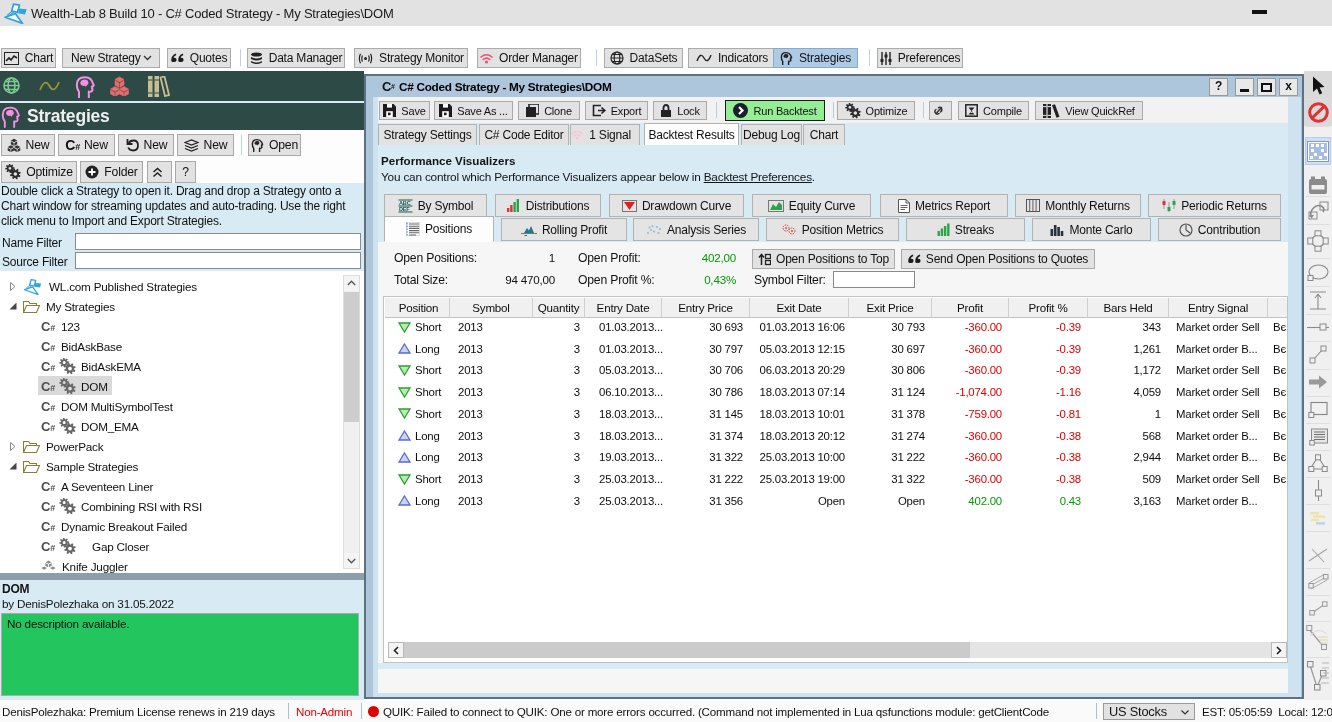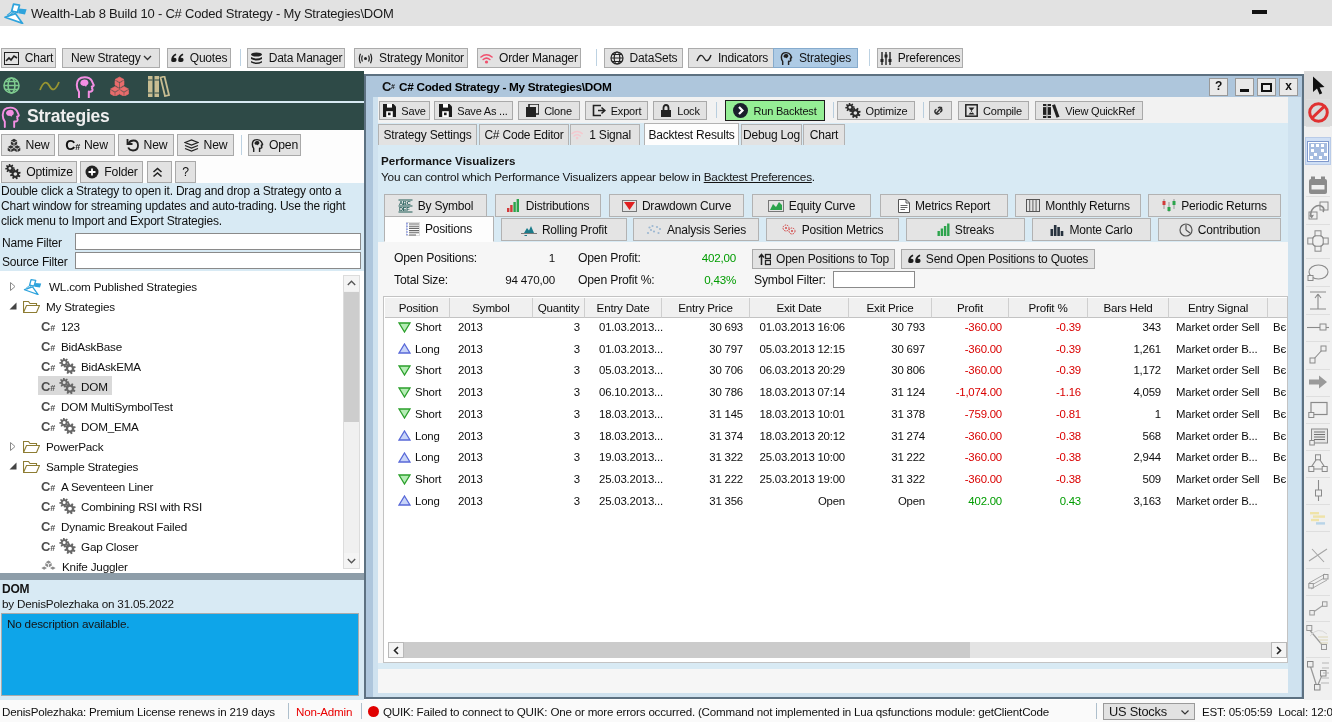--- a/index.html
+++ b/index.html
@@ -29,21 +29,21 @@
 #infotext { left:0; top:112px; width:364px; height:50px; background:#d8eaf4; font-size:12px; padding:1px 1px 0 1px; line-height:15.2px; color:#101010; }
 .filterlbl { position:absolute; font-size:12px; color:#101010; }
 .filterinput { position:absolute; left:75px; width:286px; height:17px; background:#fff; border:1px solid #8a8a8a; }
 #tree { left:0; top:200px; width:364px; height:302px; background:#fff; }
 .trow { position:absolute; left:0; height:20px; width:340px; display:flex; align-items:center; font-size:11.7px; color:#101010; white-space:nowrap; }
 .trow span, .trow svg { position:relative; }
 .trow svg { flex:none; }
 #treescroll { position:absolute; left:343px; top:4px; width:17px; height:294px; background:#f0f0f0; border:1px solid #dcdcdc; }
 #domsplit { left:0; top:502px; width:364px; height:7px; background:#8d9da9; }
 #dompanel { left:0; top:509px; width:364px; height:120px; background:#d8eaf4; }
-#descbox { position:absolute; left:1px; top:33px; width:358px; height:83px; background:#0ea5e9; border:1px solid #ababab; font-size:11.7px; padding:3px 5px; }
+#descbox { position:absolute; left:1px; top:33px; width:358px; height:83px; background:#22c55e; border:1px solid #ababab; font-size:11.7px; padding:3px 5px; }
 
 #mainwin { left:364px; top:74px; width:940px; height:625px; background:#aec6dc; border:2px solid #5d7181; }
 #mwtitle { left:0; top:0; width:936px; height:21px; }
 #mwtitletext { position:absolute; left:33px; top:4px; font-size:11.8px; font-weight:bold; color:#000; letter-spacing:-0.3px; }
 .mwbtn { position:absolute; top:2px; width:19px; height:18px; background:#e9e9e9; border:1px solid #999; text-align:center; font-size:12px; font-weight:bold; line-height:15px; color:#111; }
 #mwinner { left:7px; top:21px; width:928px; height:600px; background:#cfe2ef; }
 #mwcontent { position:absolute; left:5px; top:0; width:910px; height:596px; background:#f2f2f2; }
 #mwtoolbar { position:absolute; left:0; top:0; width:910px; height:26px; background:#f2f2f2; }
 .mbtn { position:absolute; top:4px; height:19px; background:#e2e2e2; border:1px solid #a9a9a9; font-size:11px; color:#111; display:flex; align-items:center; justify-content:center; white-space:nowrap; }
 .mbtn svg { margin-right:5px; }
@@ -340,21 +340,21 @@
     <div class="trow" style="top:245px">
           <span class="cs">C<i>#</i></span>
           <span style="margin-left:6px">Dynamic Breakout Failed</span>
         </div>
     <div class="trow" style="top:265px">
           <span class="cs">C<i>#</i></span>
           <svg class="gear" width="17" height="17" viewBox="0 0 17 17">
             <path d="M8.25 5.87 L9.37 7.17 L8.49 8.23 L7.01 7.36 L6.46 7.65 L6.34 9.37 L4.96 9.49 L4.53 7.83 L3.93 7.65 L2.63 8.77 L1.57 7.89 L2.44 6.41 L2.15 5.86 L0.43 5.74 L0.31 4.36 L1.97 3.93 L2.15 3.33 L1.03 2.03 L1.91 0.97 L3.39 1.84 L3.94 1.55 L4.06 -0.17 L5.44 -0.29 L5.87 1.37 L6.47 1.55 L7.77 0.43 L8.83 1.31 L7.96 2.79 L8.25 3.34 L9.97 3.46 L10.09 4.84 L8.43 5.27 Z M6.70 4.60 A1.5 1.5 0 1 0 3.70 4.60 A1.5 1.5 0 1 0 6.70 4.60 Z" fill="#686868" fill-rule="evenodd"></path>
             <path d="M14.92 11.37 L16.45 12.60 L15.67 14.04 L13.81 13.44 L13.23 13.92 L13.44 15.86 L11.87 16.33 L10.98 14.60 L10.23 14.52 L9.00 16.05 L7.56 15.27 L8.16 13.41 L7.68 12.83 L5.74 13.04 L5.27 11.47 L7.00 10.58 L7.08 9.83 L5.55 8.60 L6.33 7.16 L8.19 7.76 L8.77 7.28 L8.56 5.34 L10.13 4.87 L11.02 6.60 L11.77 6.68 L13.00 5.15 L14.44 5.93 L13.84 7.79 L14.32 8.37 L16.26 8.16 L16.73 9.73 L15.00 10.62 Z M12.90 10.60 A1.9 1.9 0 1 0 9.10 10.60 A1.9 1.9 0 1 0 12.90 10.60 Z" fill="#686868" fill-rule="evenodd"></path>
           </svg>
-          <span style="margin-left:5px">Gap Closer</span>
+          <span style="margin-left:16px">Gap Closer</span>
         </div>
     <div class="trow" style="top:285px">
       <svg style="margin-left:41px" width="15" height="13" viewBox="0 0 19 15">
             <g fill="#8a8a8a">
               <path d="M9.5 0 L13 2 L9.5 4 L6 2 Z M5.5 3 L9 5 L9 8.5 L5.5 6.5 Z M13.5 3 L13.5 6.5 L10 8.5 L10 5 Z"></path>
               <path d="M4 7.5 L7.5 9.5 L4 11.5 L0.5 9.5 Z"></path>
               <path d="M15 7.5 L18.5 9.5 L15 11.5 L11.5 9.5 Z"></path>
             </g>
           </svg>
       <span style="margin-left:6px">Knife Juggler</span>

